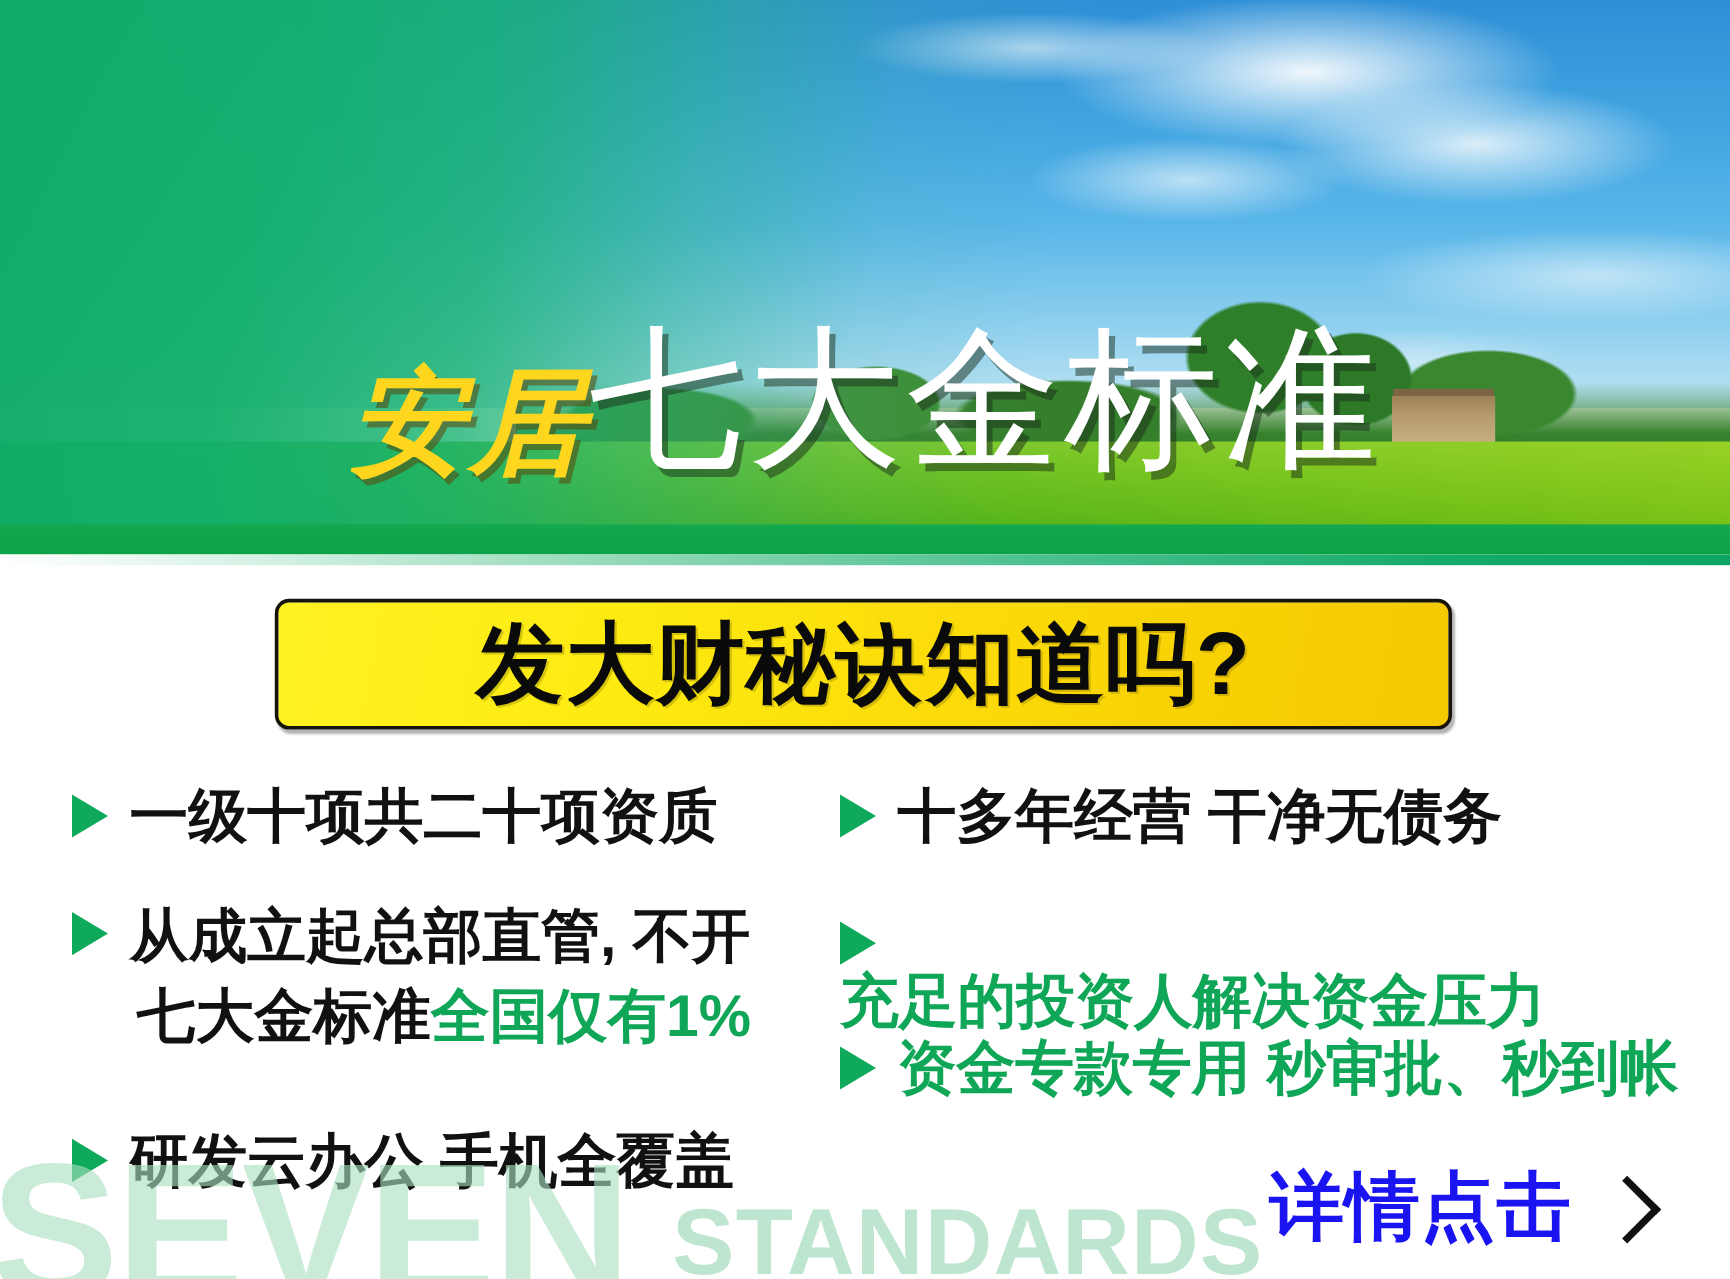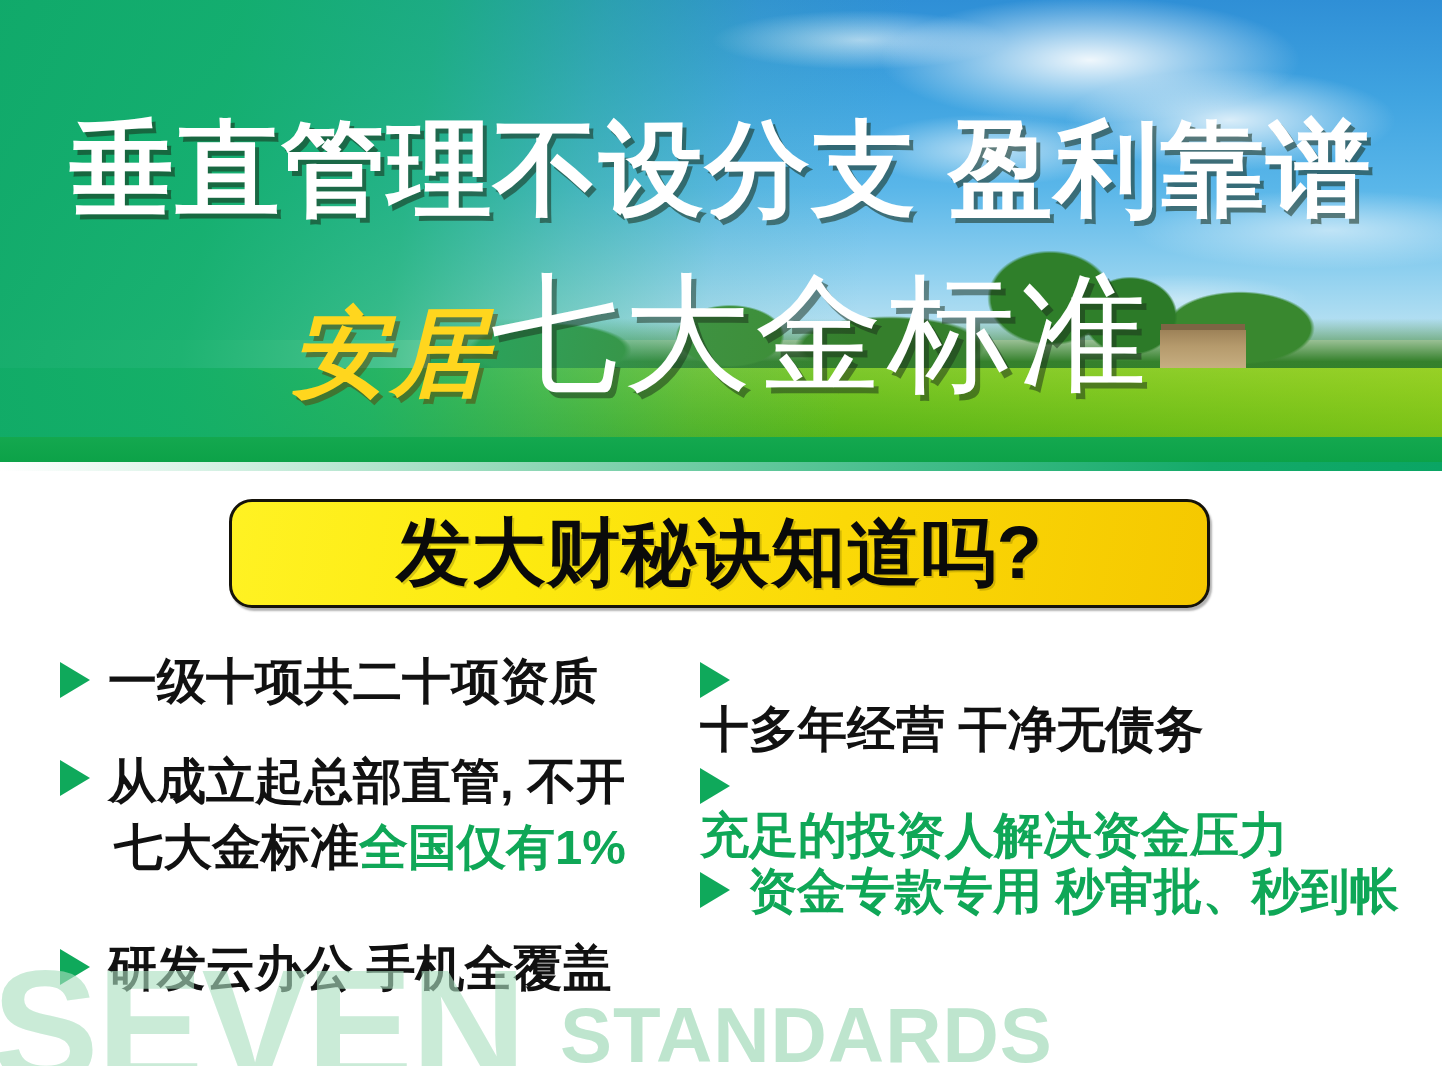--- a/index.html
+++ b/index.html
@@ -152,21 +152,21 @@
     text-shadow: 5px 6px 0 rgba(25,45,25,.50);
   }
 
   
   .yellow-bar {
     position: absolute;
     left: 229px; top: 499px;
     width: 981px; height: 109px;
     box-sizing: border-box;
     border: 3px solid #15130a;
-    border-radius: 23px;
+    border-radius: 12px;
     background: linear-gradient(100deg, #fff223 0%, #fdea10 30%, #fbd907 62%, #f5c800 100%);
     box-shadow: 2px 3px 2px rgba(0,0,0,.30);
     display: flex;
     align-items: center;
     justify-content: center;
   }
   .yellow-bar-text {
     font-size: 74px;
     font-weight: bold;
     color: #0a0a0a;
@@ -212,21 +212,21 @@
   .hl-green { color: #0fa757; }
 
   
   .l1 { position: absolute; top: 14px;  left: 0; }
   .l2 { position: absolute; top: 112px; left: 0; }
   .l3 { position: absolute; top: 262px; left: 0; margin-top: 39px; }
   .l2 .btext { line-height: 66px; }
   .l2 .indent { display: block; padding-left: 6px; }
 
   
-  .r1 { position: absolute; top: 14px;  left: 0; flex-direction: column; }
+  .r1 { position: absolute; top: 14px;  left: 0; }
   .r2 { position: absolute; top: 120px; left: 0; flex-direction: column; }
   .r3 { position: absolute; top: 224px; left: 0; }
 
   
   .watermark {
     position: absolute;
     left: 0; top: 952px;
     width: 1337px; height: 114px;
     overflow: hidden;
     pointer-events: none;
@@ -293,21 +293,20 @@
 <div id="banner">
 
   <div class="hero">
     <div class="sky"></div>
     <div class="treeline"></div>
     <div class="house"></div>
     <div class="grass"></div>
     <div class="green-wash"></div>
     <div class="hero-foot"></div>
 
-    <div class="headline">垂直管理不设分支 盈利靠谱</div>
 
     <div class="subline">
       <span class="anju">安居</span><span class="gold-std">七大金标准</span>
     </div>
   </div>
 
   <div class="accent-strip"></div>
 
   <div class="yellow-bar">
     <span class="yellow-bar-text">发大财秘诀知道吗?</span>
@@ -355,14 +354,18 @@
       </div>
 
     </div>
   </div>
 
   <div class="watermark">
     <div class="wm-seven">SEVEN</div>
     <div class="wm-standards">STANDARDS</div>
   </div>
 
+  <div class="detail-link">
+    <span class="detail-text">详情点击</span>
+    <span class="detail-chev"></span>
+  </div>
 
 </div>
 
 </body></html>

